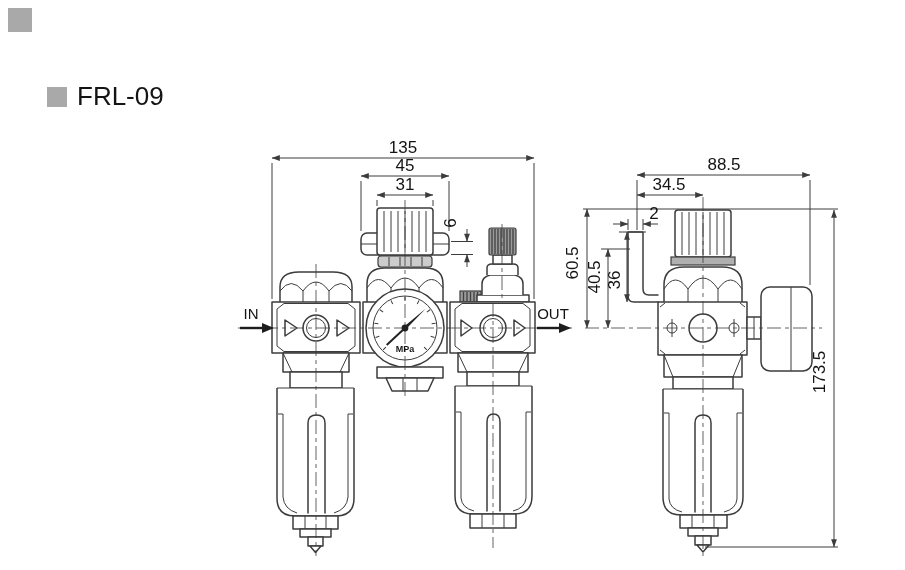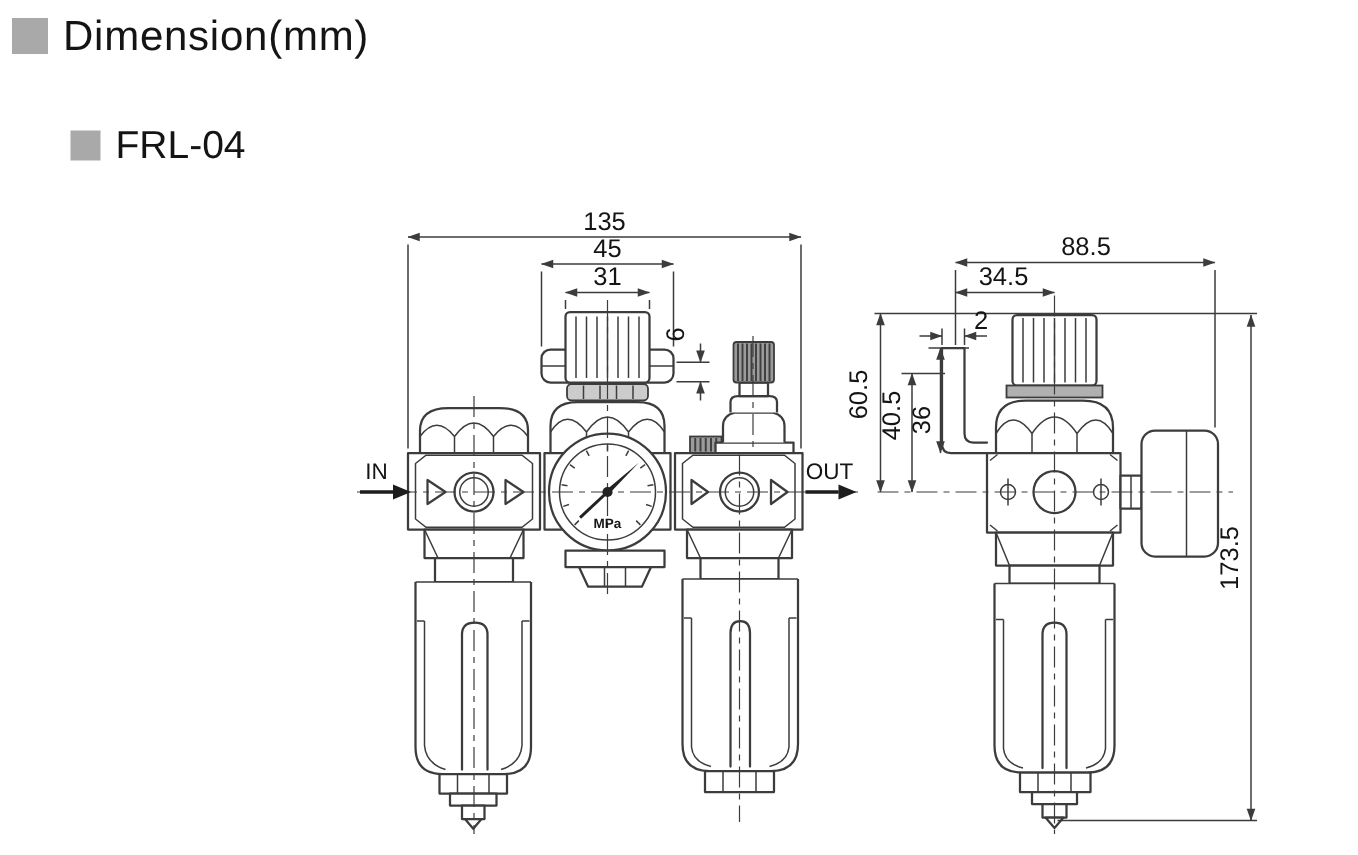--- a/index.html
+++ b/index.html
@@ -34,25 +34,24 @@
   .washer{fill:var(--washer);stroke:var(--line);stroke-width:1.2;}
   .nutfill{fill:var(--nut);stroke:var(--line);stroke-width:1.2;}
   .solidarrow{fill:#1d1d1d;stroke:none;}
   .shaft{stroke:#1d1d1d;stroke-width:2.4;}
 </style>
 </head>
 <body>
 
 <div class="hdr-row hdr-main">
   <span class="bullet bullet-lg"></span>
-  <span class="title-text">Dimension(mm)</span>
 </div>
 <div class="hdr-row hdr-sub">
   <span class="bullet bullet-sm"></span>
-  <span class="model-text">FRL-04</span>
+  <span class="model-text">FRL-09</span>
 </div>
 
 <svg width="905" height="570" viewBox="0 0 905 570">
   <defs>
     <marker id="arr" viewBox="0 0 10 10" refX="9.2" refY="5" markerWidth="9" markerHeight="9" orient="auto-start-reverse">
       <path d="M0.5,1.8 L9.5,5 L0.5,8.2 Z" fill="#3c3c3c"></path>
     </marker>
   </defs>
 
   <g>

